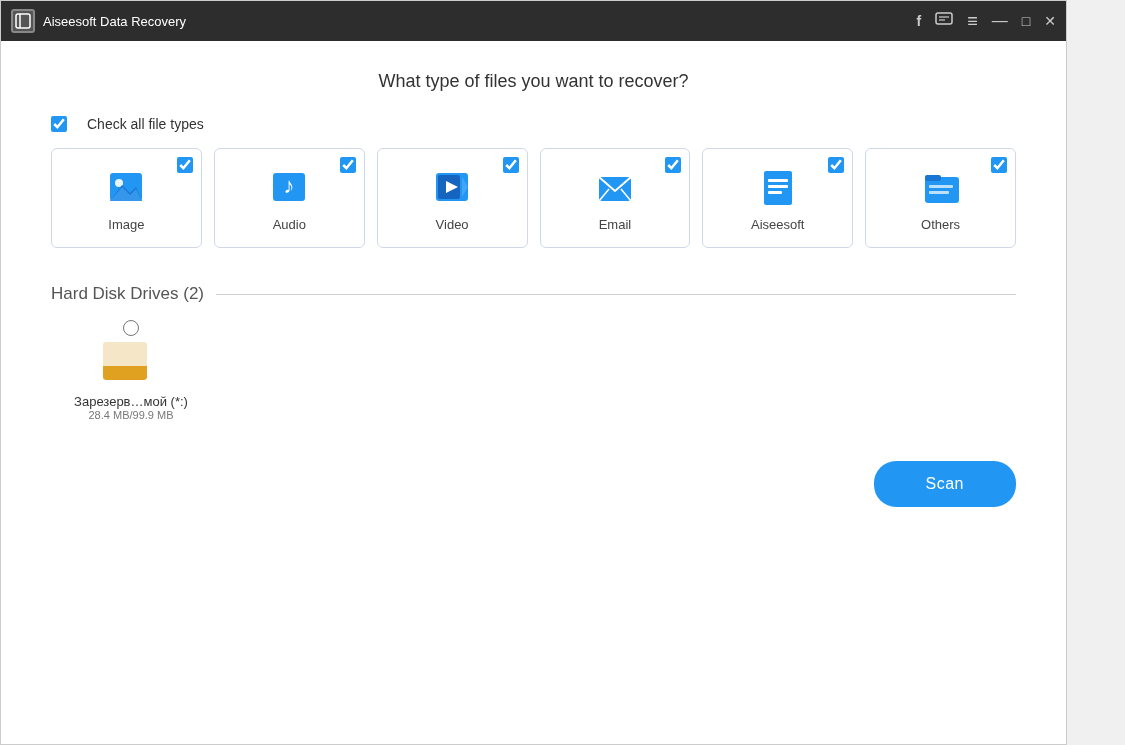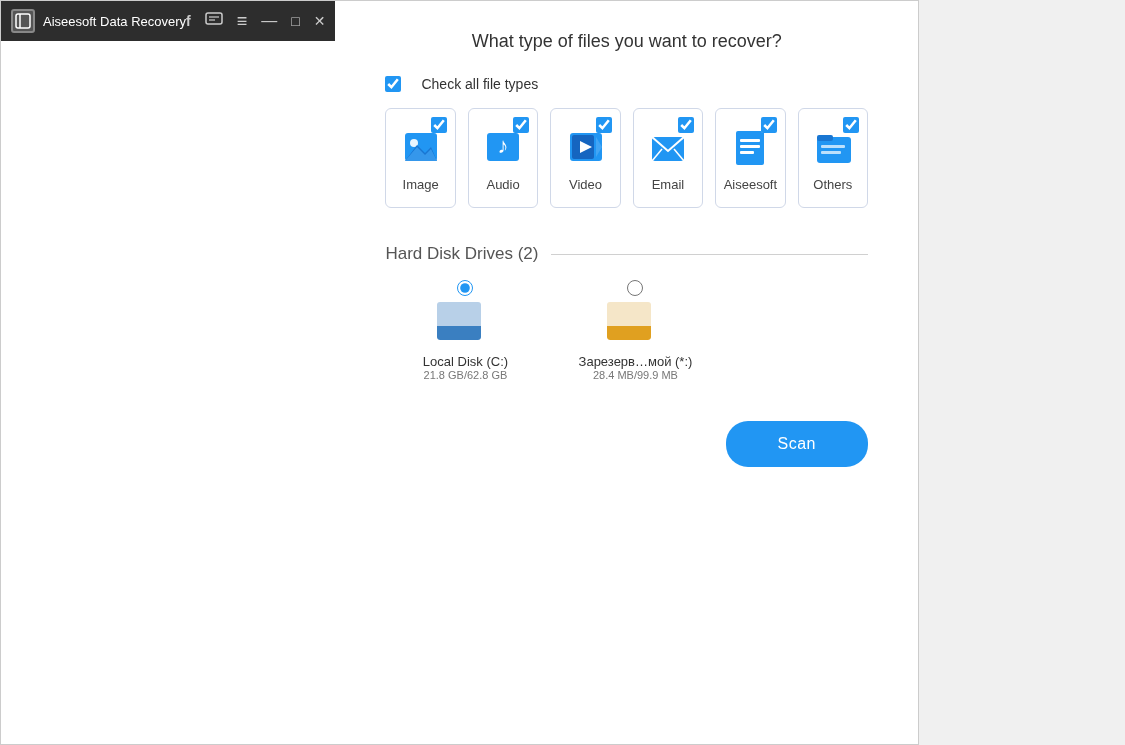--- a/index.html
+++ b/index.html
@@ -4,26 +4,26 @@
   <style>
     * { box-sizing: border-box; margin: 0; padding: 0; }
     body {
       font-family: 'Segoe UI', Arial, sans-serif;
       background: #f0f0f0;
       width: 1125px;
       height: 745px;
       overflow: hidden;
     }
     .window {
-      width: 919px;
+      width: 1067px;
       height: 745px;
       background: #fff;
       border: 1px solid #ccc;
       display: flex;
-      flex-direction: row;
+      flex-direction: column;
     }
     .titlebar {
       background: #2d2d2d;
       color: #fff;
       height: 40px;
       display: flex;
       align-items: center;
       padding: 0 10px;
       flex-shrink: 0;
       user-select: none;
@@ -402,32 +402,20 @@
     <div>
 
       <div class="drives-section">
         <div class="drives-header">
           <span class="drives-header-label">Hard Disk Drives (2)</span>
           <div class="drives-header-line"></div>
         </div>
 
         <div class="drives-list">
 
-          <div class="drive-item">
-            <div class="drive-radio-row">
-              <input type="radio" name="drive-select" checked="" style="">
-            </div>
-            <div class="drive-icon-container">
-              <div class="hdd-icon">
-                <div class="hdd-body-c"></div>
-              </div>
-            </div>
-            <span class="drive-name">Local Disk (C:)</span>
-            <span class="drive-size">21.8 GB/62.8 GB</span>
-          </div>
 
           <div class="drive-item">
             <div class="drive-radio-row">
               <input type="radio" name="drive-select" style="">
             </div>
             <div class="drive-icon-container">
               <div class="hdd-icon">
                 <div class="hdd-body-reserved"></div>
               </div>
             </div>

